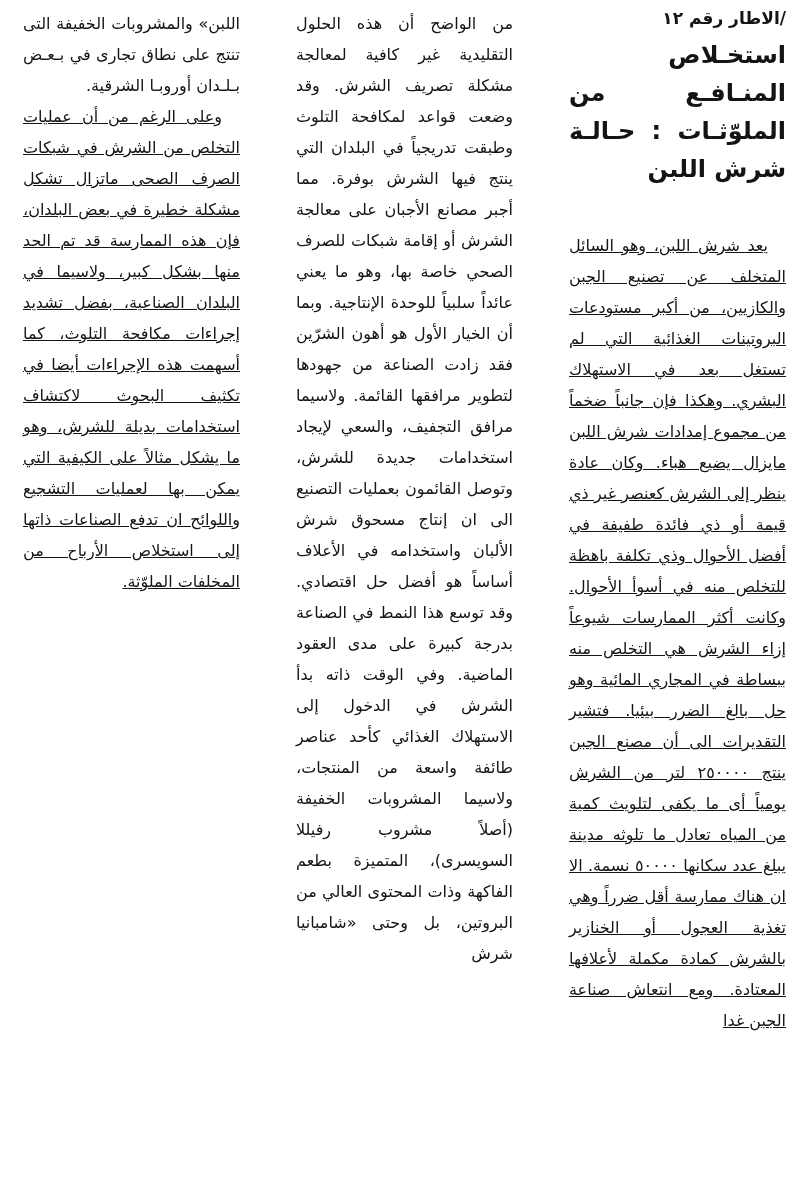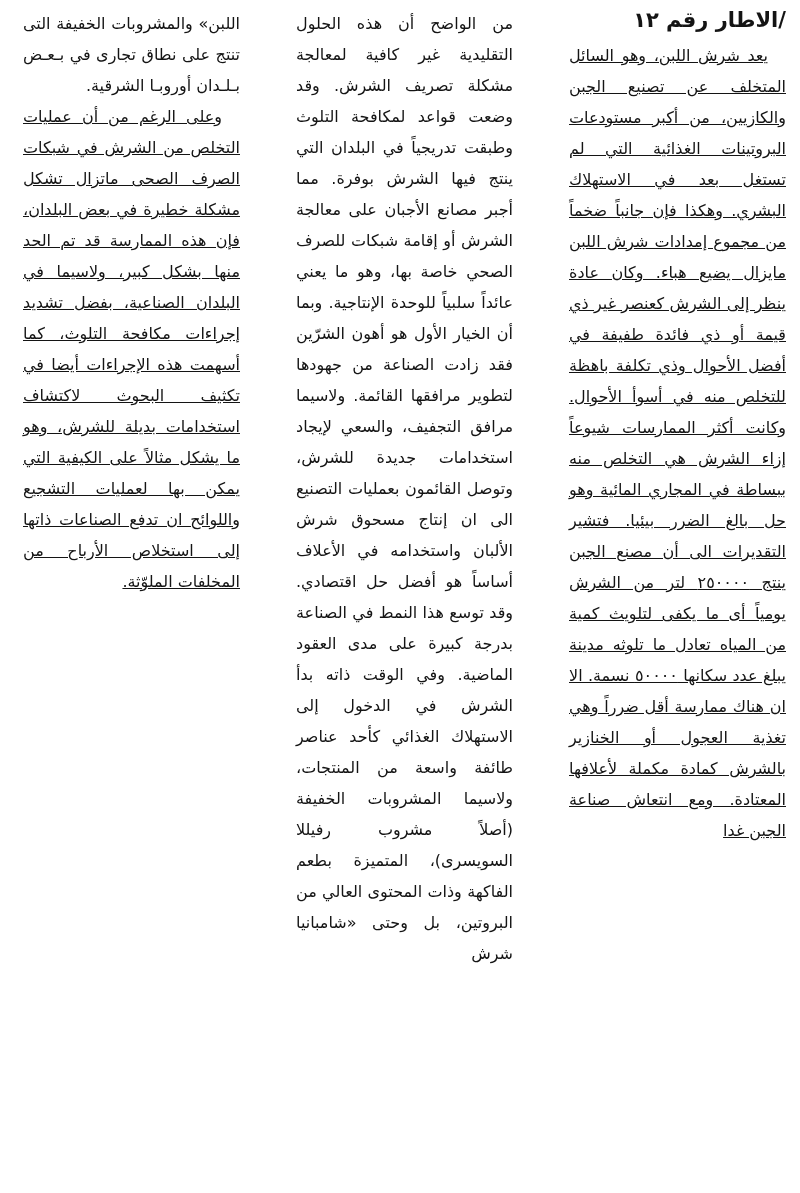--- a/index.html
+++ b/index.html
@@ -21,21 +21,21 @@
   .columns {
     display: flex;
     gap: 56px;
     height: 100%;
   }
   .col {
     flex: 0 0 217px;
     width: 217px;
   }
   .frame-label {
-    font-size: 21px;
+    font-size: 17px;
     font-weight: 700;
     text-align: right;
     margin: 0 0 8px 0;
     letter-spacing: 0.2px;
   }
   .title {
     font-size: 24px;
     font-weight: 700;
     line-height: 38px;
     text-align: justify;
@@ -56,20 +56,21 @@
   }
 </style>
 </head>
 <body>
 
 <div class="page" dir="rtl" lang="ar">
   <div class="columns">
 
     <div class="col">
       <div class="frame-label">/الاطار رقم ١٢</div>
+      <h1 class="title">استخـلاص المنـافـع من الملوّثـات : حـالـة شرش اللبن</h1>
       <div class="body-text">
         <p class="indent">يعد شرش اللبن، وهو السائل المتخلف عن تصنيع الجبن والكازيين، من أكبر مستودعات البروتينات الغذائية التي لم تستغل بعد في الاستهلاك البشري. وهكذا فإن جانباً ضخماً من مجموع إمدادات شرش اللبن مايزال يضيع هباء. وكان عادة ينظر إلى الشرش كعنصر غير ذي قيمة أو ذي فائدة طفيفة في أفضل الأحوال وذي تكلفة باهظة للتخلص منه في أسوأ الأحوال. وكانت أكثر الممارسات شيوعاً إزاء الشرش هي التخلص منه ببساطة في المجاري المائية وهو حل بالغ الضرر بيئيا. فتشير التقديرات الى أن مصنع الجبن ينتج ٢٥٠٠٠٠ لتر من الشرش يومياً أى ما يكفى لتلويث كمية من المياه تعادل ما تلوثه مدينة يبلغ عدد سكانها ٥٠٠٠٠ نسمة. الا ان هناك ممارسة أقل ضرراً وهي تغذية العجول أو الخنازير بالشرش كمادة مكملة لأعلافها المعتادة. ومع انتعاش صناعة الجبن غدا</p>
       </div>
     </div>
 
     <div class="col">
       <div class="body-text">
         <p>من الواضح أن هذه الحلول التقليدية غير كافية لمعالجة مشكلة تصريف الشرش. وقد وضعت قواعد لمكافحة التلوث وطبقت تدريجياً في البلدان التي ينتج فيها الشرش بوفرة. مما أجبر مصانع الأجبان على معالجة الشرش أو إقامة شبكات للصرف الصحي خاصة بها، وهو ما يعني عائداً سلبياً للوحدة الإنتاجية. وبما أن الخيار الأول هو أهون الشرّين فقد زادت الصناعة من جهودها لتطوير مرافقها القائمة. ولاسيما مرافق التجفيف، والسعي لإيجاد استخدامات جديدة للشرش، وتوصل القائمون بعمليات التصنيع الى ان إنتاج مسحوق شرش الألبان واستخدامه في الأعلاف أساساً هو أفضل حل اقتصادي. وقد توسع هذا النمط في الصناعة بدرجة كبيرة على مدى العقود الماضية. وفي الوقت ذاته بدأ الشرش في الدخول إلى الاستهلاك الغذائي كأحد عناصر طائفة واسعة من المنتجات، ولاسيما المشروبات الخفيفة (أصلاً مشروب رفيللا السويسرى)، المتميزة بطعم الفاكهة وذات المحتوى العالي من البروتين، بل وحتى «شامبانيا شرش</p>
       </div>
     </div>

